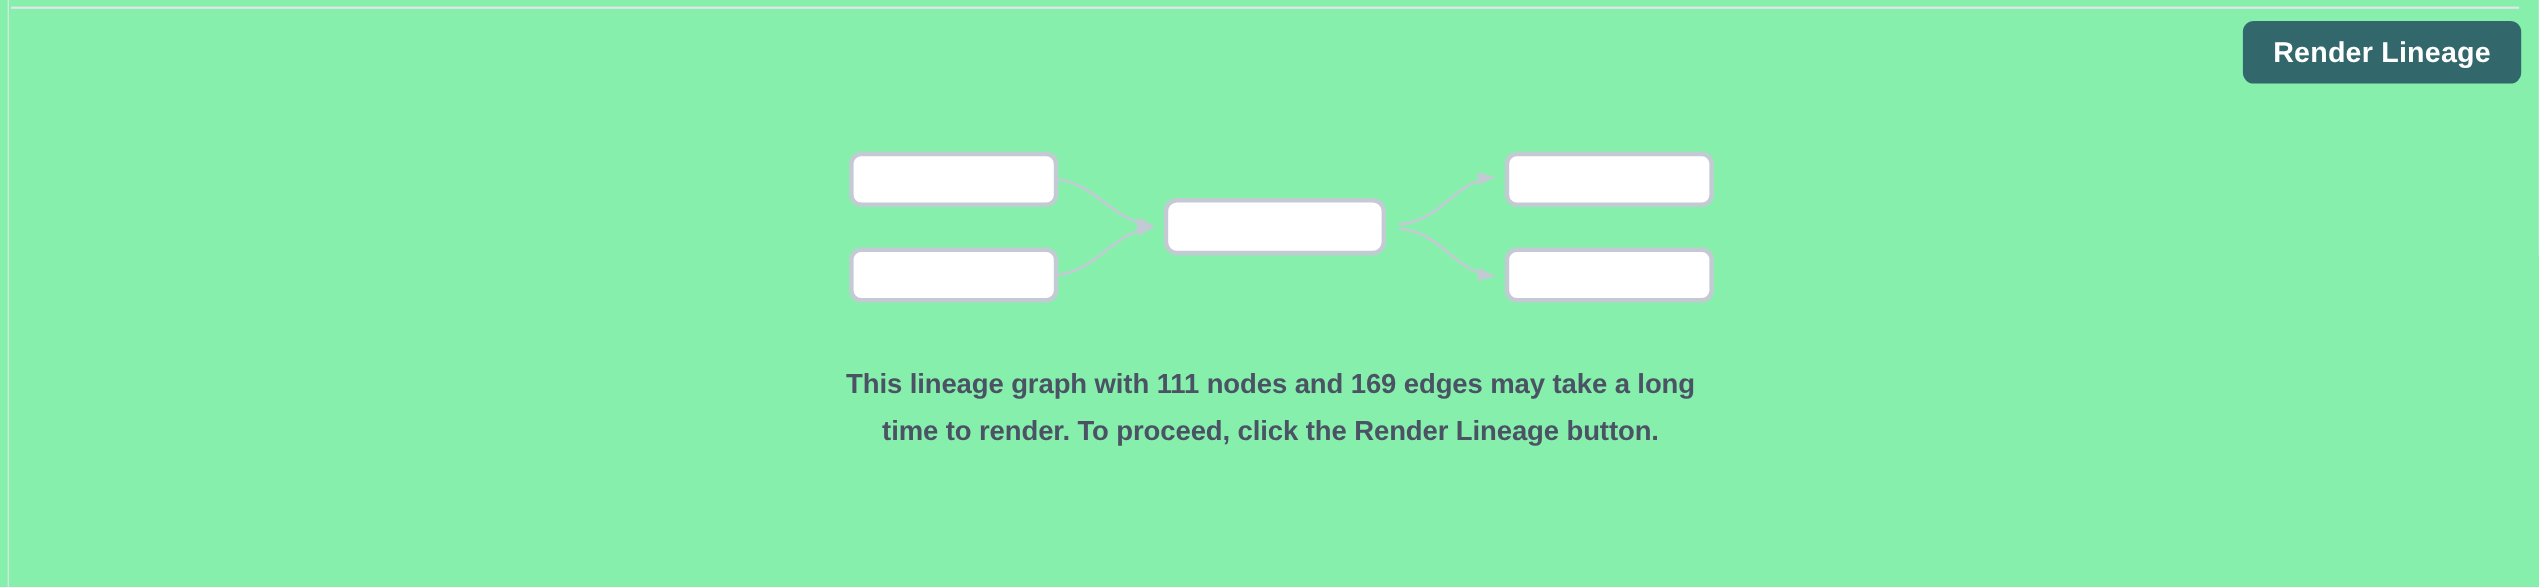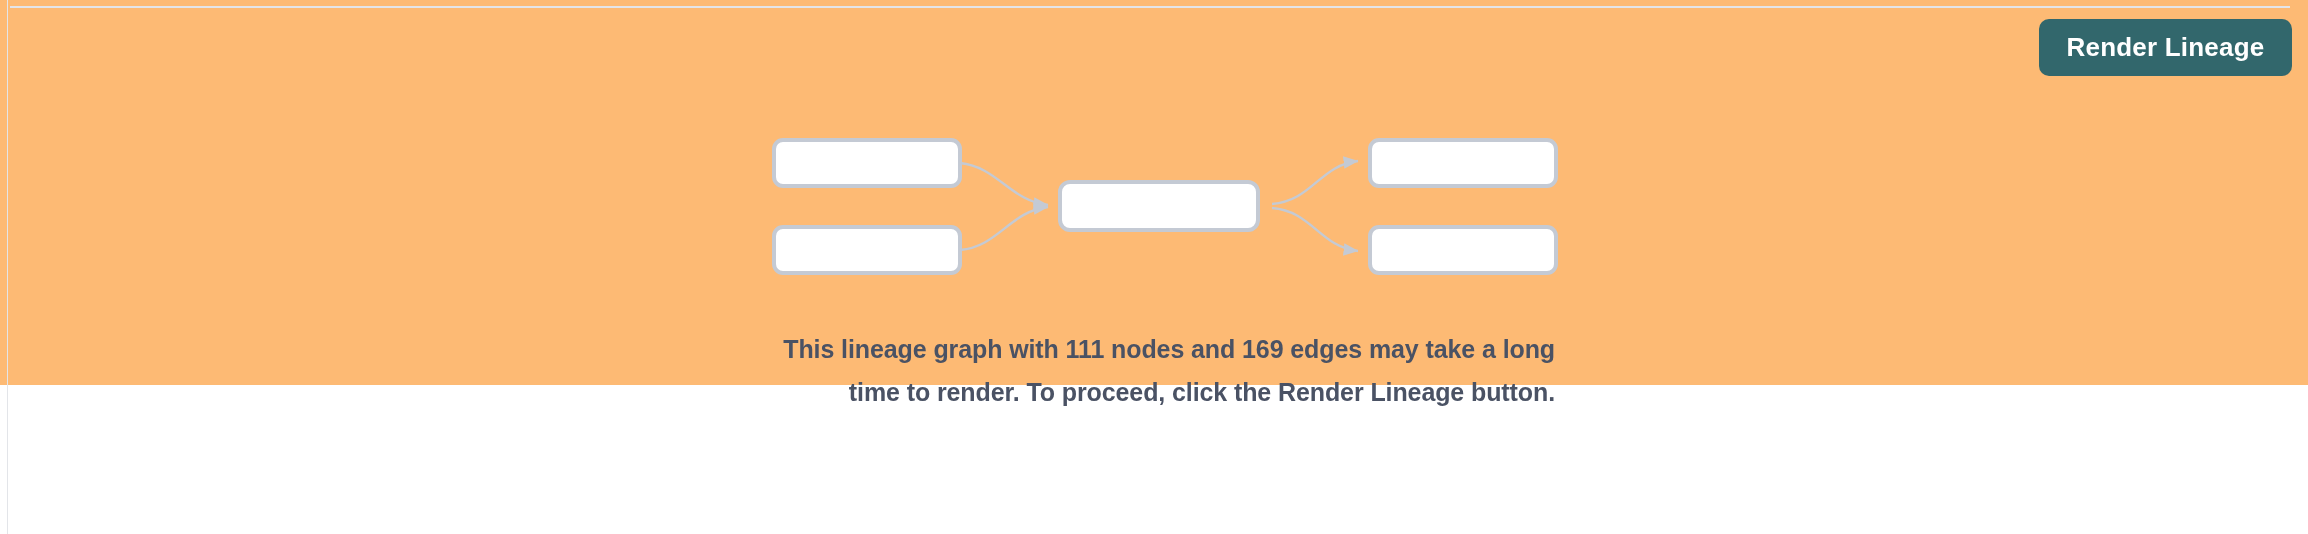--- a/index.html
+++ b/index.html
@@ -11,23 +11,23 @@
     width: 2308px;
     height: 534px;
     overflow: hidden;
     font-family: "Liberation Sans", sans-serif;
   }
 
   
   .panel {
     position: relative;
     width: 2308px;
-    height: 385px;
+    height: 534px;
     box-sizing: border-box;
-    background: #fdba74;
+    background: #86efac;
   }
   
   .panel-top-rule {
     position: absolute;
     left: 10px;
     top: 6px;
     width: 2280px;
     height: 2px;
     background: #e3e5e9;
   }
@@ -74,21 +74,21 @@
   .graph-illustration svg {
     display: block;
   }
 
   
   .warning-message {
     position: absolute;
     left: 755px;
     top: 328px;
     width: 800px;
-    text-align: right;
+    text-align: center;
     color: #4a5264;
     font-family: "Liberation Sans", sans-serif;
     font-size: 25px;
     font-weight: bold;
     line-height: 43px;
     letter-spacing: -0.1px;
   }
 </style>
 </head>
 <body>

